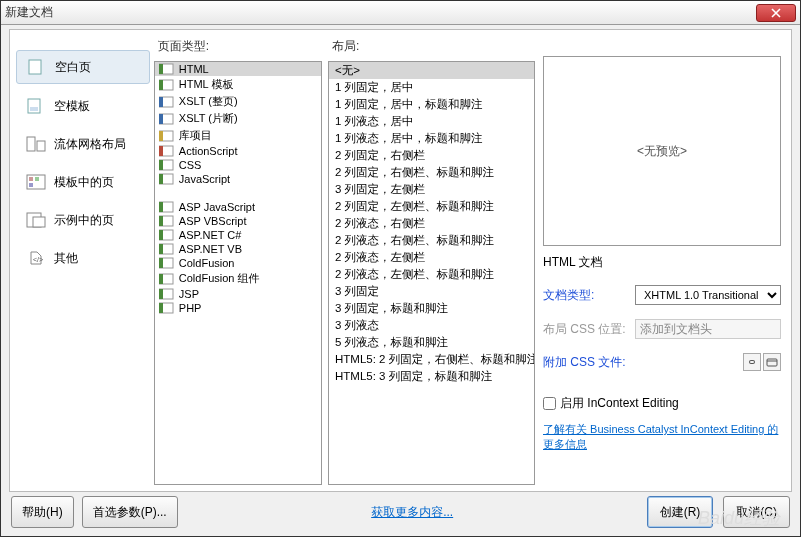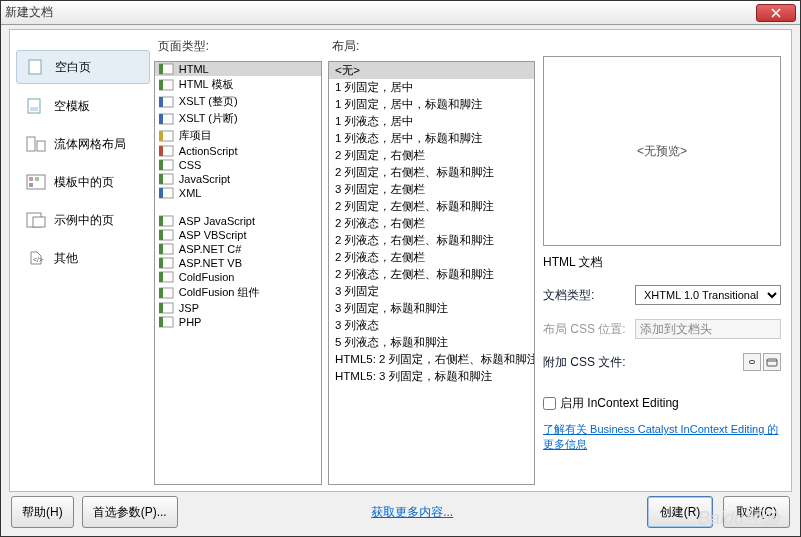--- a/index.html
+++ b/index.html
@@ -24,21 +24,21 @@
 .pt-icon svg { width: 16px; height: 12px; }
 .pt-gap { height: 14px; }
 .layout-col { width: 207px; display: flex; flex-direction: column; margin-left: 6px; }
 .layout-list { flex: 1; border: 1px solid #999; background: #fff; overflow-y: auto; overflow-x: auto; margin-top: 4px; }
 .ly-item { padding: 1px 6px; cursor: pointer; white-space: nowrap; font-size: 11.5px; }
 .ly-item.selected { background: #d6d6d6; }
 .right-col { flex: 1; display: flex; flex-direction: column; margin-left: 8px; padding-right: 4px; }
 .preview-box { height: 190px; border: 1px solid #999; background: #fff; display: flex; align-items: center; justify-content: center; margin-top: 20px; color: #555; }
 .preview-label { margin-top: 8px; font-size: 12px; }
 .form-row { display: flex; align-items: center; margin-top: 14px; gap: 4px; }
-.form-label { width: 88px; color: #0f172a; }
+.form-label { width: 88px; color: #1d4ed8; }
 .form-label.disabled { color: #999; }
 .form-select { flex: 1; height: 20px; border: 1px solid #888; background: #fff; font-size: 11px; padding: 0 4px; }
 .form-text { flex: 1; height: 20px; border: 1px solid #ccc; background: #f6f6f6; color: #888; padding: 0 4px; display: flex; align-items: center; }
 .icon-btns { display: flex; gap: 2px; }
 .small-icon { width: 18px; height: 18px; border: 1px solid #aaa; background: #f4f4f4; display: flex; align-items: center; justify-content: center; cursor: pointer; }
 .checkbox-row { display: flex; align-items: center; gap: 4px; margin-top: 24px; }
 .checkbox-row input { width: 13px; height: 13px; }
 .link-text { color: #0066cc; text-decoration: underline; margin-top: 10px; font-size: 11px; cursor: pointer; line-height: 1.4; }
 .footer { position: absolute; bottom: 8px; left: 10px; right: 10px; display: flex; align-items: center; }
 .btn { height: 32px; padding: 0 10px; border: 1px solid #888; background: linear-gradient(#fdfdfd, #e2e2e2); border-radius: 3px; cursor: pointer; font-size: 12px; display: inline-flex; align-items: center; }
@@ -187,29 +187,20 @@
             <span>CSS</span>
           </div>
           <div class="pt-item">
             <span class="pt-icon">
               <svg viewBox="0 0 16 12">
                 <rect x="0" y="1" width="14" height="10" fill="#fff" stroke="#999"></rect>
                 <rect x="0" y="1" width="4" height="10" fill="#4a8a3a"></rect>
               </svg>
             </span>
             <span>JavaScript</span>
-          </div>
-          <div class="pt-item">
-            <span class="pt-icon">
-              <svg viewBox="0 0 16 12">
-                <rect x="0" y="1" width="14" height="10" fill="#fff" stroke="#999"></rect>
-                <rect x="0" y="1" width="4" height="10" fill="#3a6aa8"></rect>
-              </svg>
-            </span>
-            <span>XML</span>
           </div>
           <div class="pt-gap"></div>
           <div class="pt-item">
             <span class="pt-icon">
               <svg viewBox="0 0 16 12">
                 <rect x="0" y="1" width="14" height="10" fill="#fff" stroke="#999"></rect>
                 <rect x="0" y="1" width="4" height="10" fill="#4a8a3a"></rect>
               </svg>
             </span>
             <span>ASP JavaScript</span>

